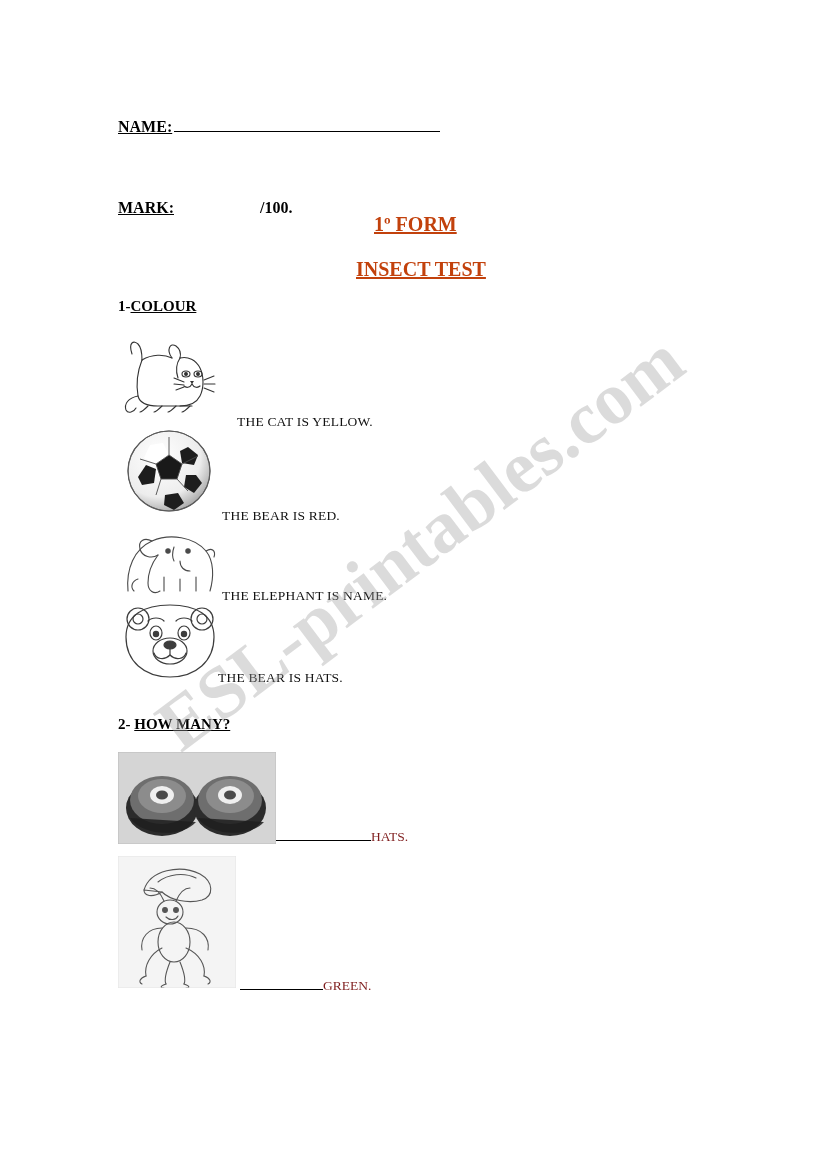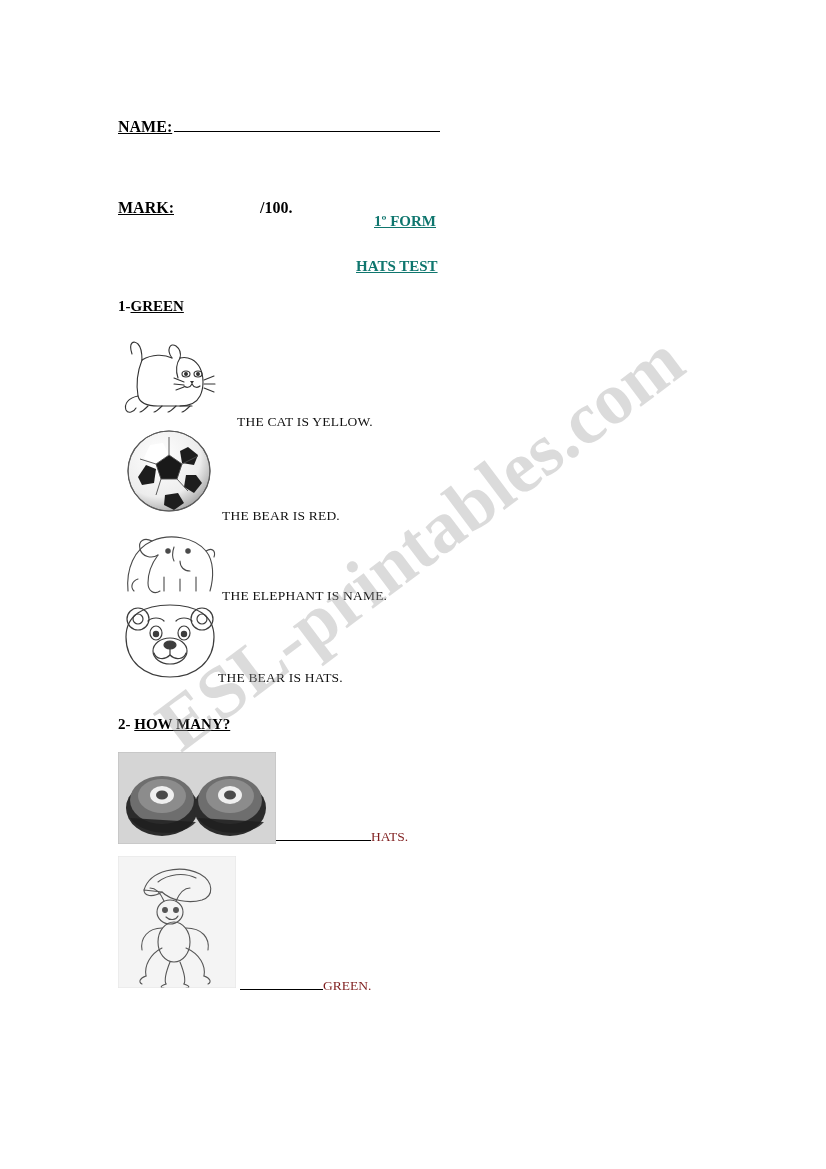--- a/index.html
+++ b/index.html
@@ -84,24 +84,24 @@
     white-space: nowrap;
     margin-top: 34px;
   }
   .mark-value {
     display: inline-block;
     margin-left: 86px;
   }
 
   .centered-head {
     position: absolute;
-    font-size: 15px;
+    font-size: 20px;
     font-weight: bold;
     text-decoration: underline;
-    color: #0f766e;
+    color: #c2410c;
     white-space: nowrap;
   }
   .form-line  { left: 374px; top: 213px; }
   .final-line { left: 356px; top: 258px; }
 
   .section-head {
     position: absolute;
     font-size: 15px;
     font-weight: bold;
     color: #000;
@@ -295,24 +295,24 @@
 
     <div class="line-name">
       <span class="u">NAME:</span><span class="blank-rule"></span>
     </div>
 
     <div class="line-mark">
       <span class="u">MARK:</span><span class="mark-value">/100.</span>
     </div>
 
     <div class="centered-head form-line">1º FORM</div>
-    <div class="centered-head final-line">HATS TEST</div>
+    <div class="centered-head final-line">INSECT TEST</div>
 
     <div class="section-head sec1">
-      <span>1-</span><span class="u">GREEN</span>
+      <span>1-</span><span class="u">COLOUR</span>
     </div>
 
     <div class="sentence s-cat">THE CAT IS YELLOW.</div>
     <div class="sentence s-ball">THE BEAR IS RED.</div>
     <div class="sentence s-elephant">THE ELEPHANT IS NAME.</div>
     <div class="sentence s-bear">THE BEAR IS HATS.</div>
 
     <div class="section-head sec2">
       <span>2-</span>&nbsp;<span class="u">HOW MANY?</span>
     </div>

